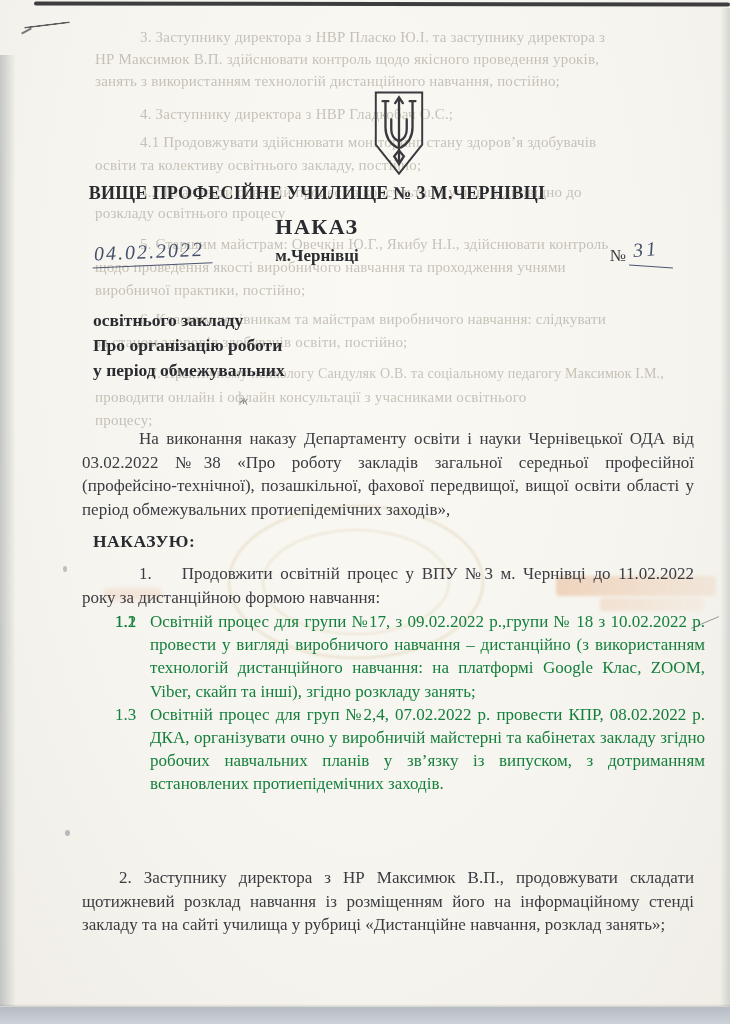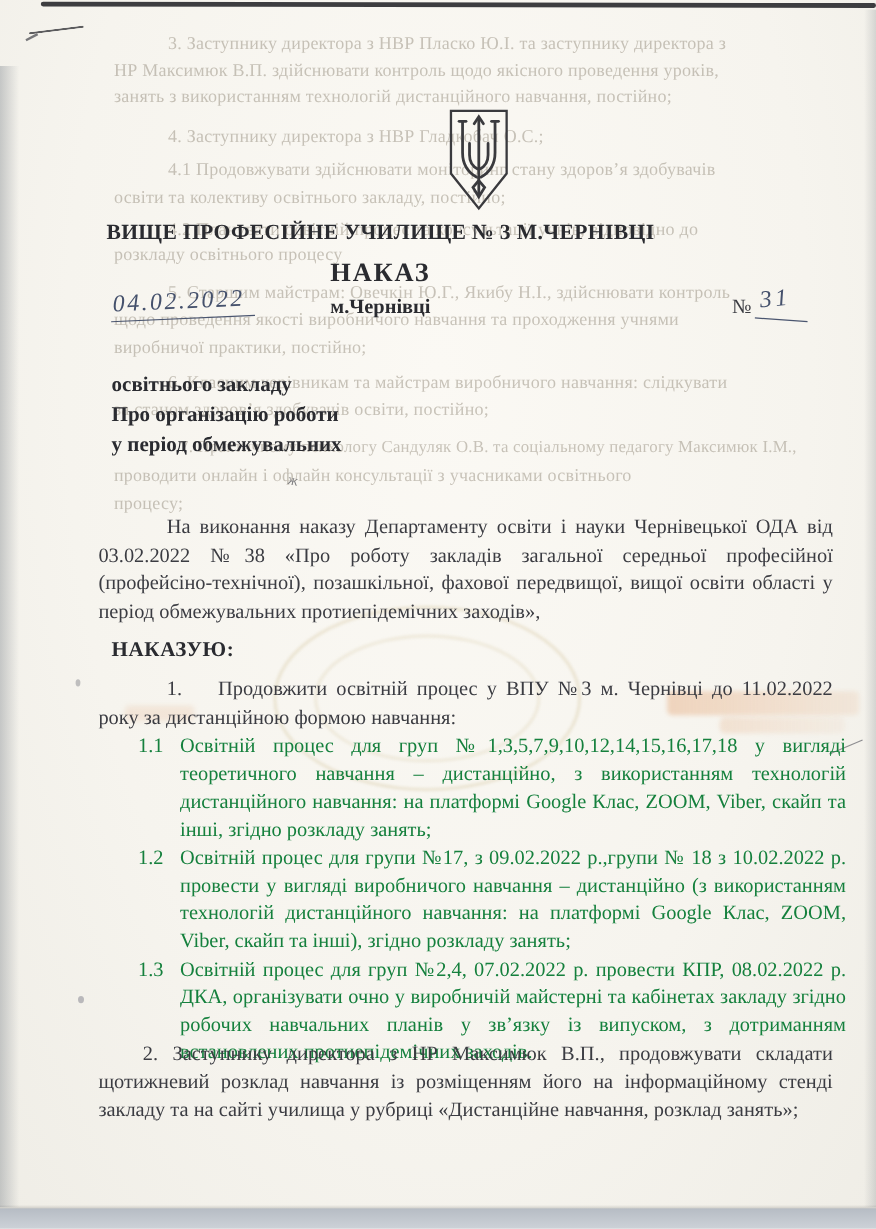--- a/index.html
+++ b/index.html
@@ -133,21 +133,20 @@
 
 <div class="abs bold order-word">НАКАЗУЮ:</div>
 
 <div class="abs doc para item1">
   <span class="inum">1.</span><span>Продовжити освітній процес у ВПУ №3 м. Чернівці до 11.02.2022 року за дистанційною формою навчання:</span>
 </div>
 
 <div class="abs sublist">
   <div class="sub">
     <span class="snum">1.1</span>
-    <span>Освітній процес для груп №1,3,5,7,9,10,12,14,15,16,17,18 у вигляді теоретичного навчання – дистанційно, з використанням технологій дистанційного навчання: на платформі Google Клас, ZOOM, Viber, скайп та інші, згідно розкладу занять;</span>
   </div>
   <div class="sub">
     <span class="snum">1.2</span>
     <span>Освітній процес для групи №17, з 09.02.2022 р.,групи № 18 з 10.02.2022 р. провести у вигляді виробничого навчання – дистанційно (з використанням технологій дистанційного навчання: на платформі Google Клас, ZOOM, Viber, скайп та інші), згідно розкладу занять;</span>
   </div>
   <div class="sub">
     <span class="snum">1.3</span>
     <span>Освітній процес для груп №2,4, 07.02.2022 р. провести КПР, 08.02.2022 р. ДКА, організувати очно у виробничій майстерні та кабінетах закладу згідно робочих навчальних планів у зв’язку із випуском, з дотриманням встановлених протиепідемічних заходів.</span>
   </div>
 </div>

